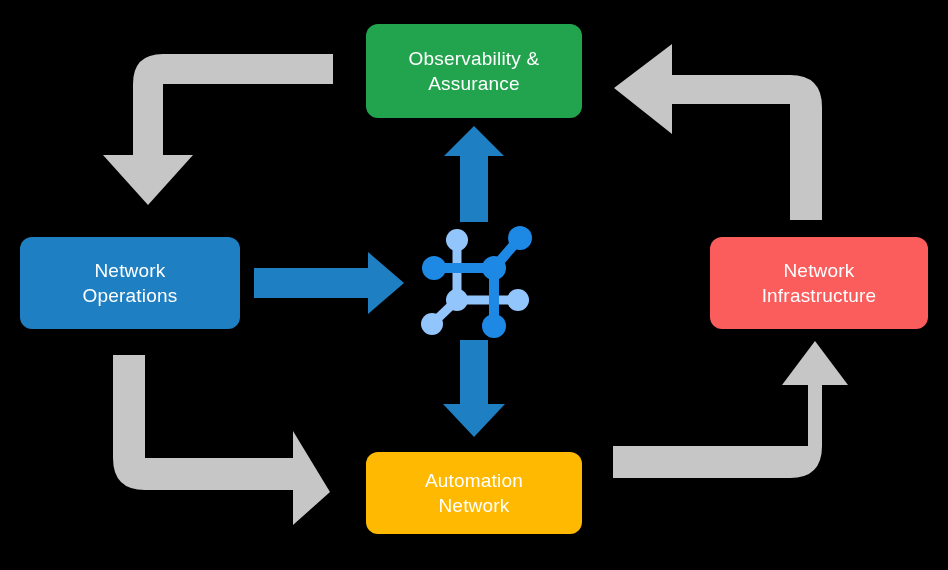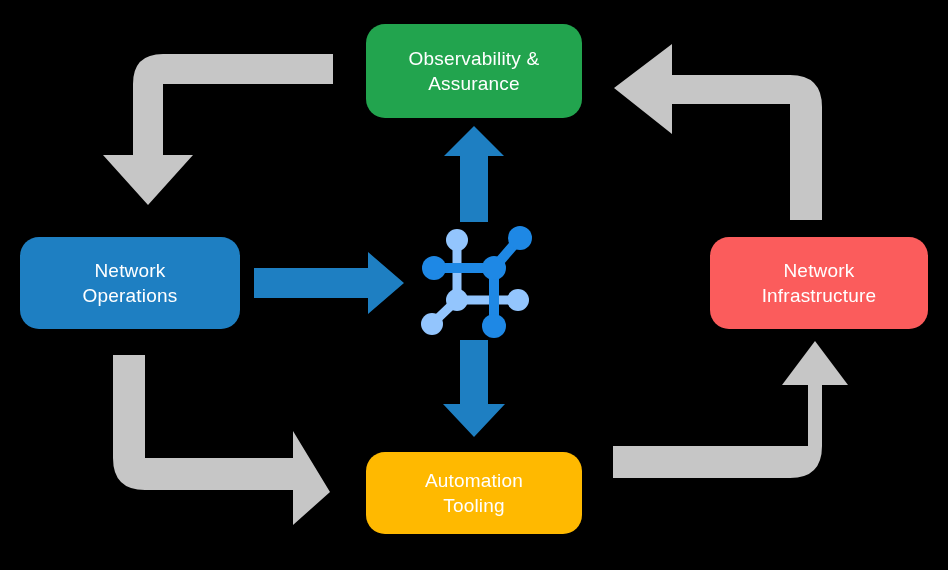--- a/index.html
+++ b/index.html
@@ -25,21 +25,21 @@
     top: 0;
     width: 948px;
     height: 570px;
   }
   .node-box {
     position: absolute;
     display: flex;
     align-items: center;
     justify-content: center;
     text-align: center;
-    border-radius: 19px;
+    border-radius: 12px;
     color: #ffffff;
     font-size: 19px;
     line-height: 1.33;
     font-weight: 400;
     letter-spacing: 0.2px;
     box-sizing: border-box;
     padding: 4px 10px;
     white-space: pre-line;
   }
   #box-observability {
@@ -210,15 +210,15 @@
   <div class="node-box" id="box-observability">Observability &amp;
 Assurance</div>
 
   <div class="node-box" id="box-network-operations">Network
 Operations</div>
 
   <div class="node-box" id="box-network-infrastructure">Network
 Infrastructure</div>
 
   <div class="node-box" id="box-automation">Automation
-Tooling</div>
+Network</div>
 
 </div>
 
 </body></html>

